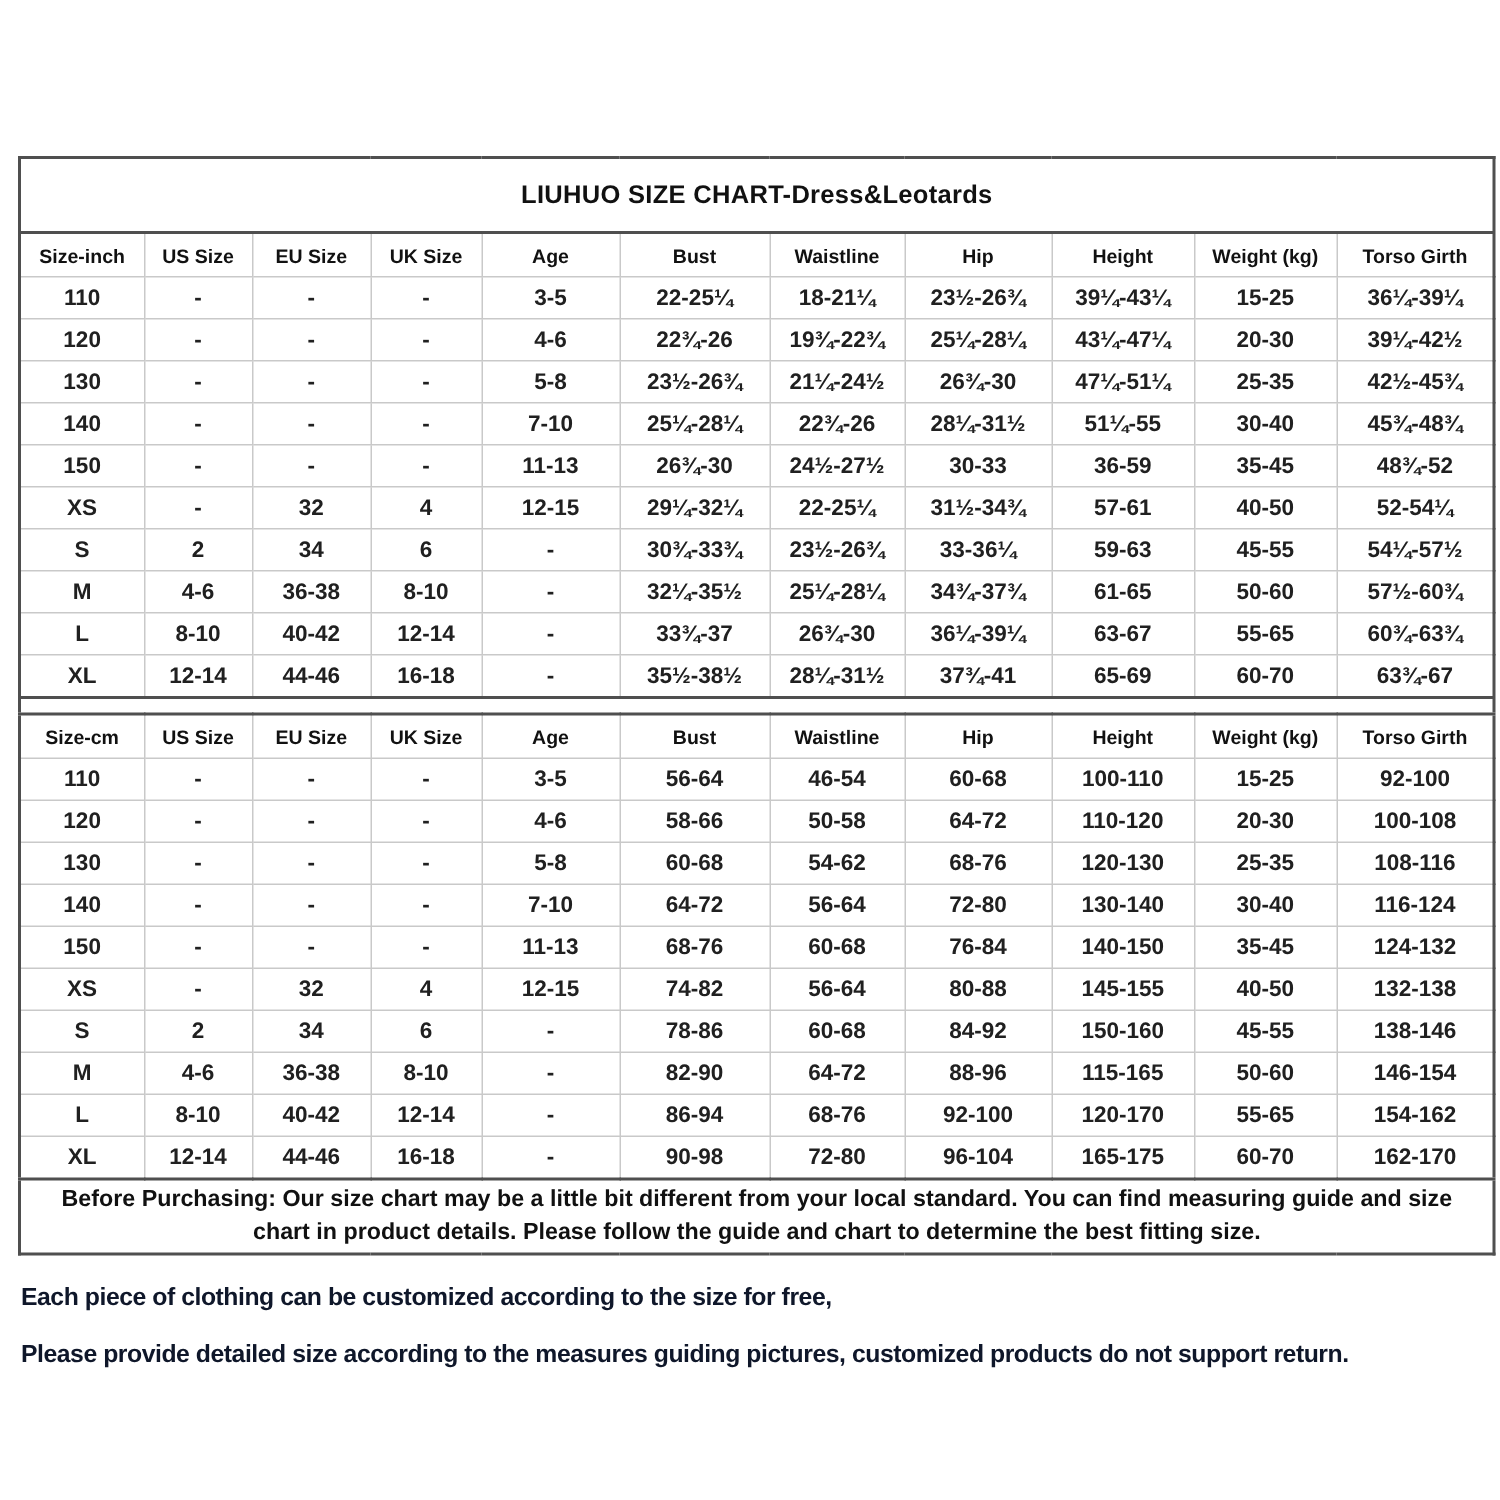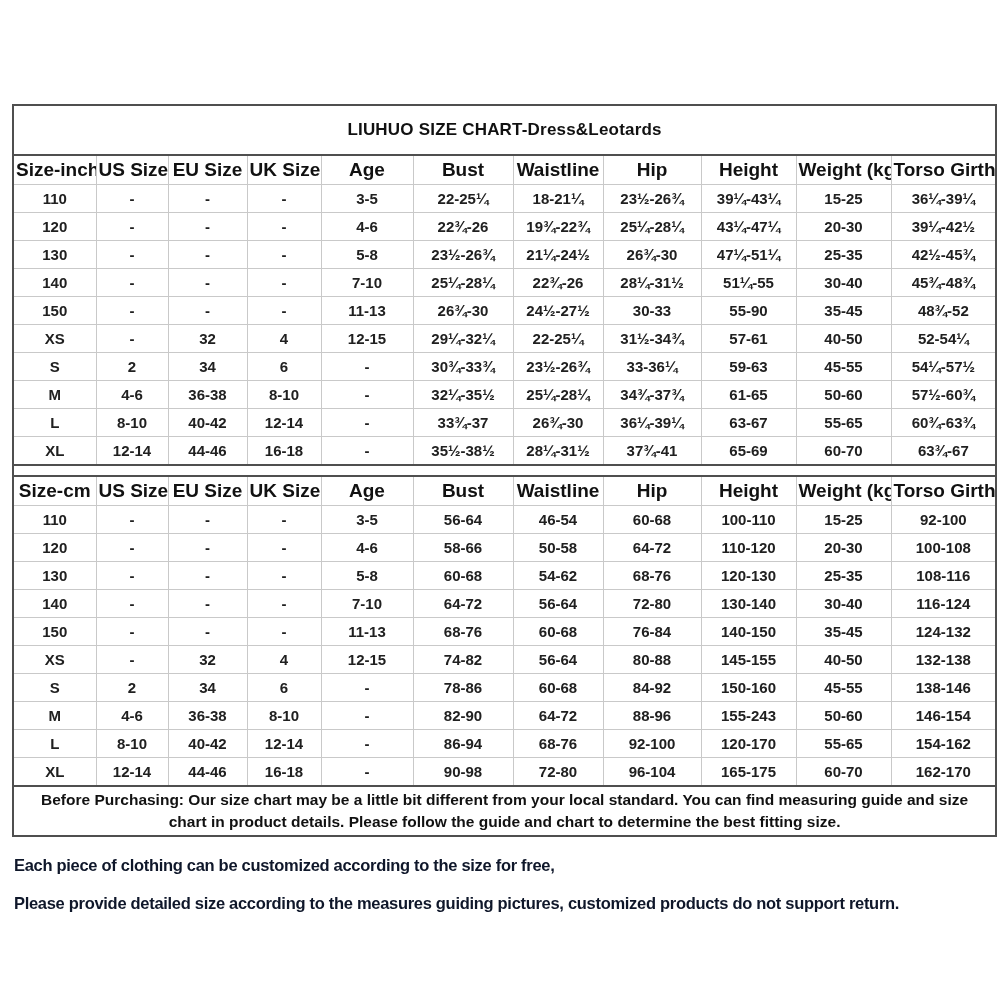--- a/index.html
+++ b/index.html
@@ -5,21 +5,21 @@
   html,body{margin:0;padding:0;background:#ffffff;}
   body{width:1000px;height:1000px;position:relative;font-family:"Liberation Sans",sans-serif;color:#1d1d1d;}
   .sheet{position:absolute;left:12px;top:88px;width:983px;}
   table.size-chart{border-collapse:collapse;table-layout:fixed;width:983px;border:2px solid #4f4f4f;background:#fff;margin-top:16px;}
   table.size-chart td,table.size-chart th{
     border:1px solid #c9c9c9;text-align:center;vertical-align:middle;
     font-weight:bold;font-size:15px;color:#202020;height:27px;padding:0 2px;
     overflow:hidden;white-space:nowrap;
   }
   tr.title-row td{height:48px;font-size:17px;color:#111;border-bottom:2px solid #4f4f4f;letter-spacing:.2px;}
-  tr.header-row th{height:28px;font-size:19px;color:#111;}
+  tr.header-row th{height:28px;font-size:13px;color:#111;}
   tr.sep-row td{height:9px;border-top:2px solid #4f4f4f;border-bottom:2px solid #4f4f4f;}
   tr.note-row td{height:44px;border-top:2px solid #4f4f4f;font-size:15.5px;color:#111;
     white-space:normal;line-height:1.4;padding:2px 6px;border-radius:20px;}
   .footer{position:absolute;left:14px;top:856px;width:975px;}
   .footer div{font-size:16.5px;font-weight:bold;color:#0f172a;letter-spacing:-0.3px;margin-bottom:19px;white-space:nowrap;}
 </style>
 </head>
 <body>
 
 <div class="sheet">
@@ -110,21 +110,21 @@
         </tr>
         <tr>
           <td>150</td>
           <td>-</td>
           <td>-</td>
           <td>-</td>
           <td>11-13</td>
           <td>26¾-30</td>
           <td>24½-27½</td>
           <td>30-33</td>
-          <td>55-90</td>
+          <td>36-59</td>
           <td>35-45</td>
           <td>48¾-52</td>
         </tr>
         <tr>
           <td>XS</td>
           <td>-</td>
           <td>32</td>
           <td>4</td>
           <td>12-15</td>
           <td>29¼-32¼</td>
@@ -299,21 +299,21 @@
         </tr>
         <tr>
           <td>M</td>
           <td>4-6</td>
           <td>36-38</td>
           <td>8-10</td>
           <td>-</td>
           <td>82-90</td>
           <td>64-72</td>
           <td>88-96</td>
-          <td>155-243</td>
+          <td>115-165</td>
           <td>50-60</td>
           <td>146-154</td>
         </tr>
         <tr>
           <td>L</td>
           <td>8-10</td>
           <td>40-42</td>
           <td>12-14</td>
           <td>-</td>
           <td>86-94</td>

